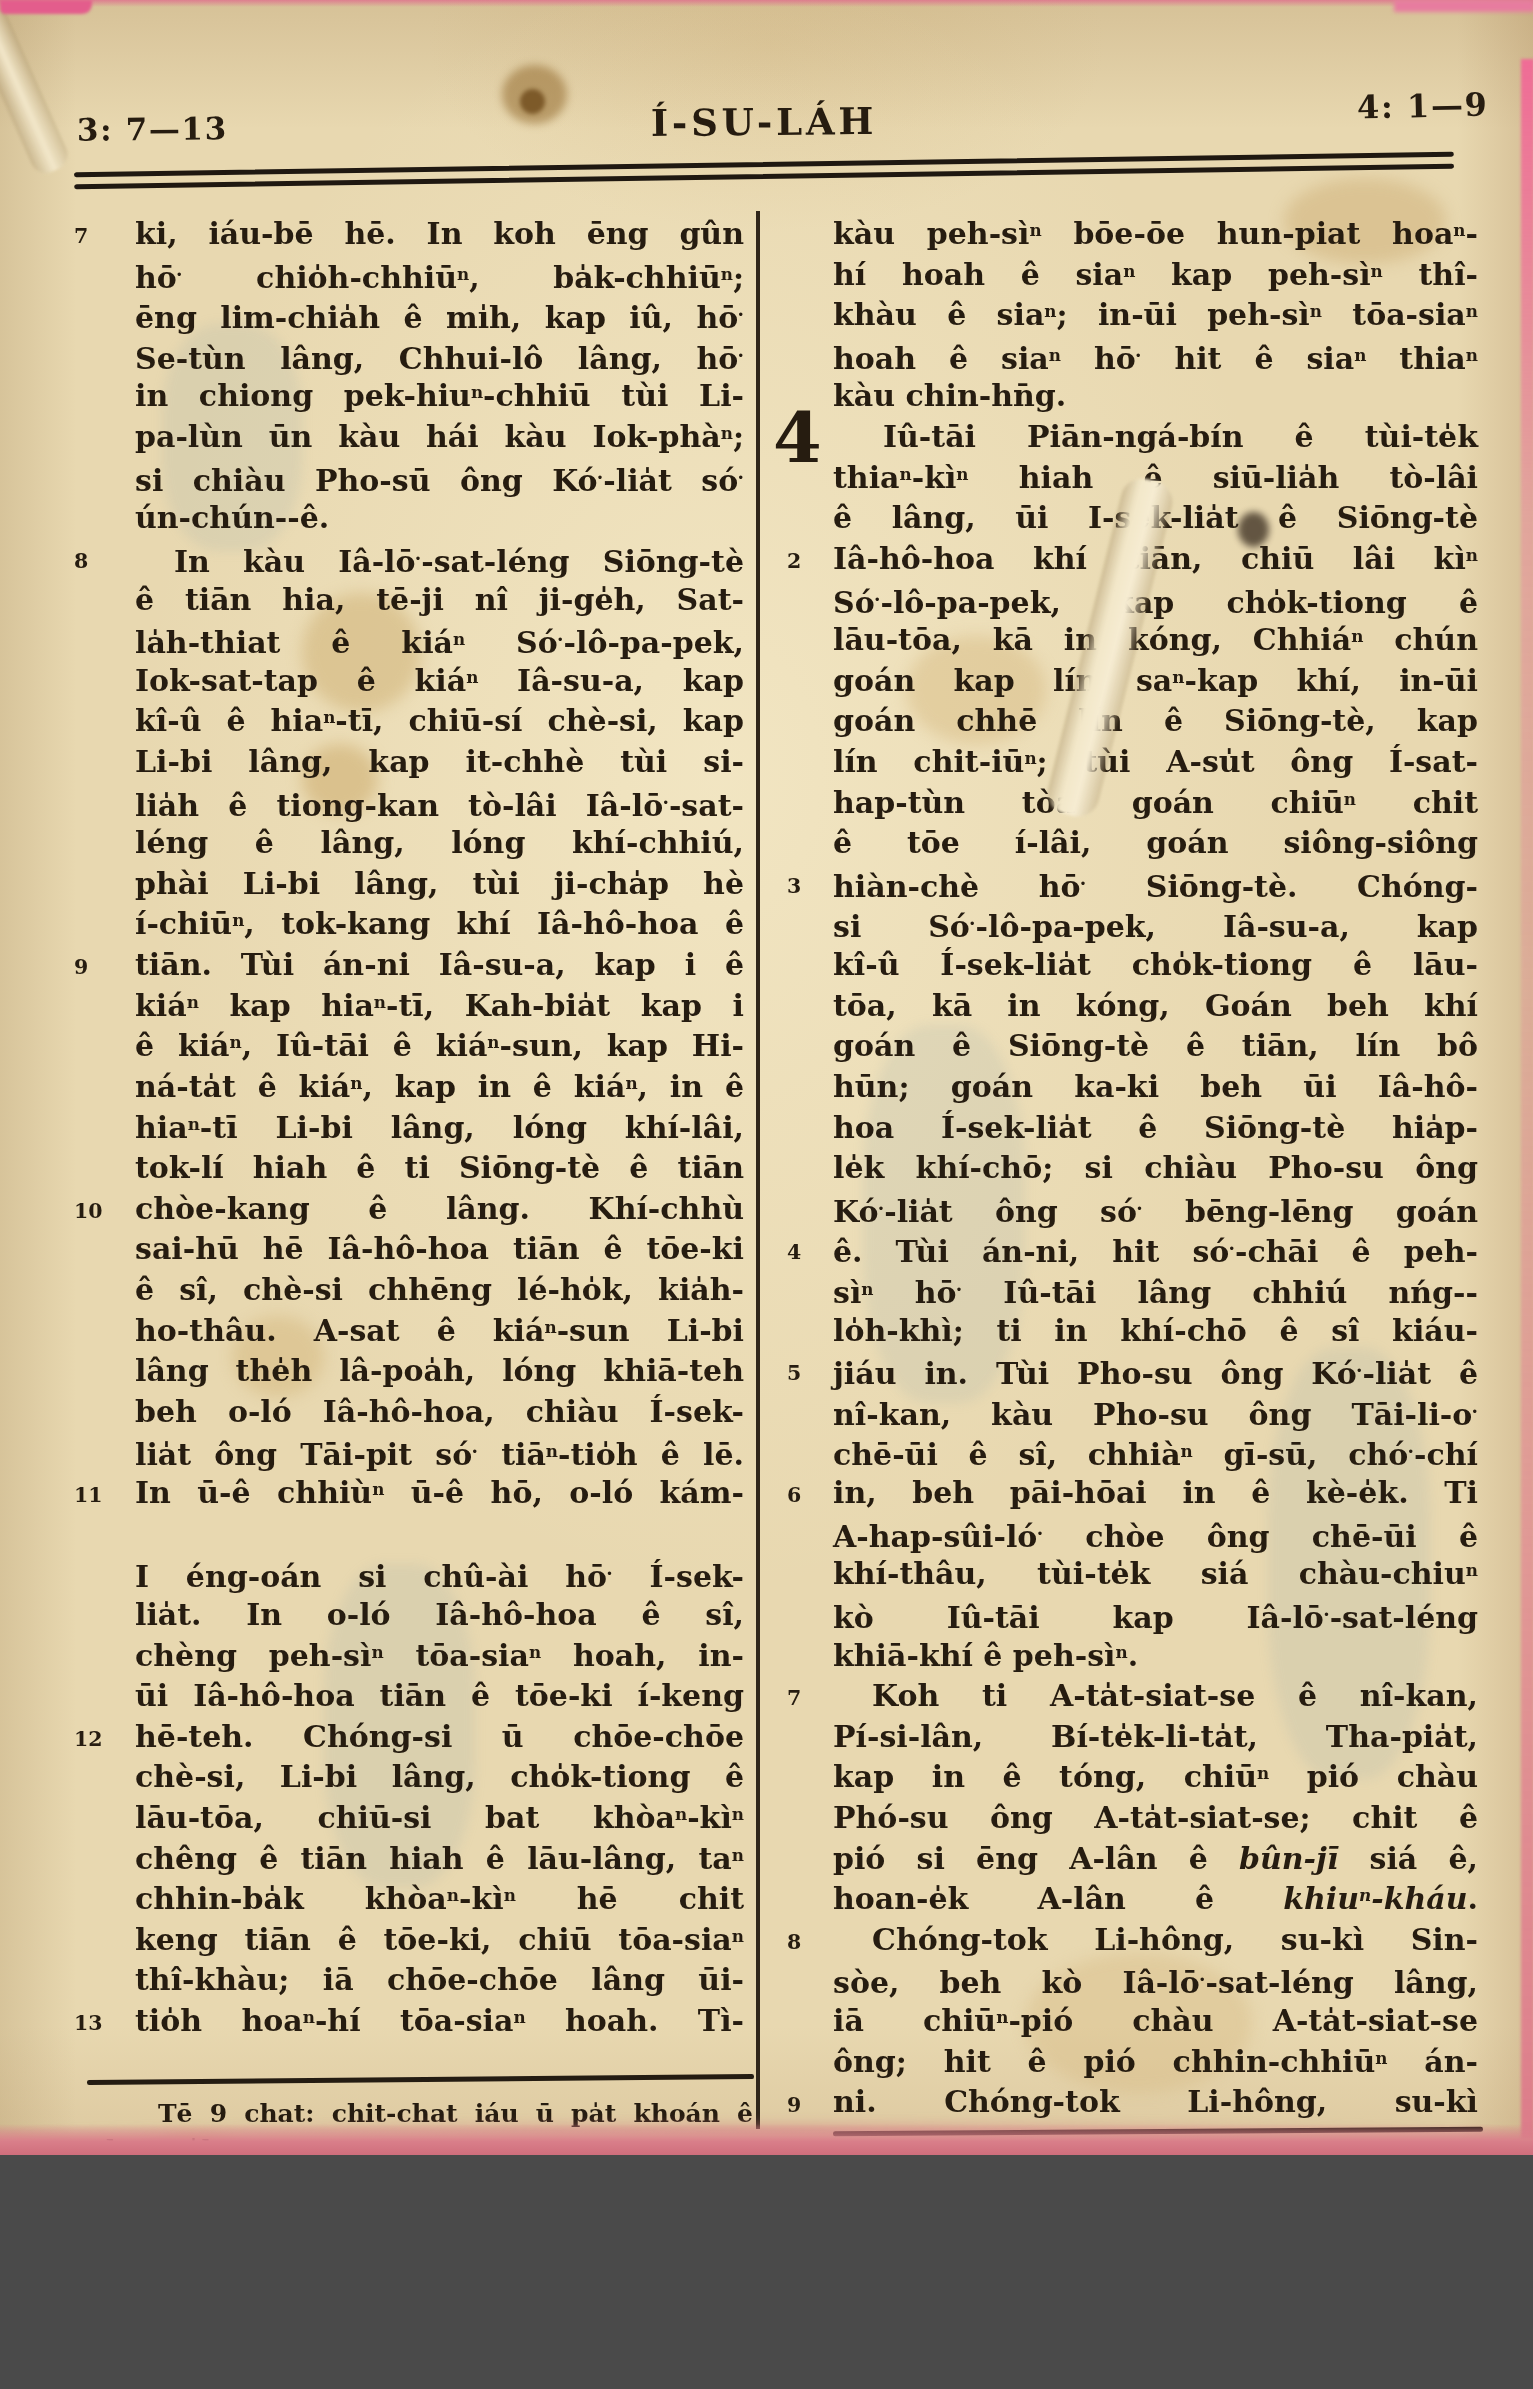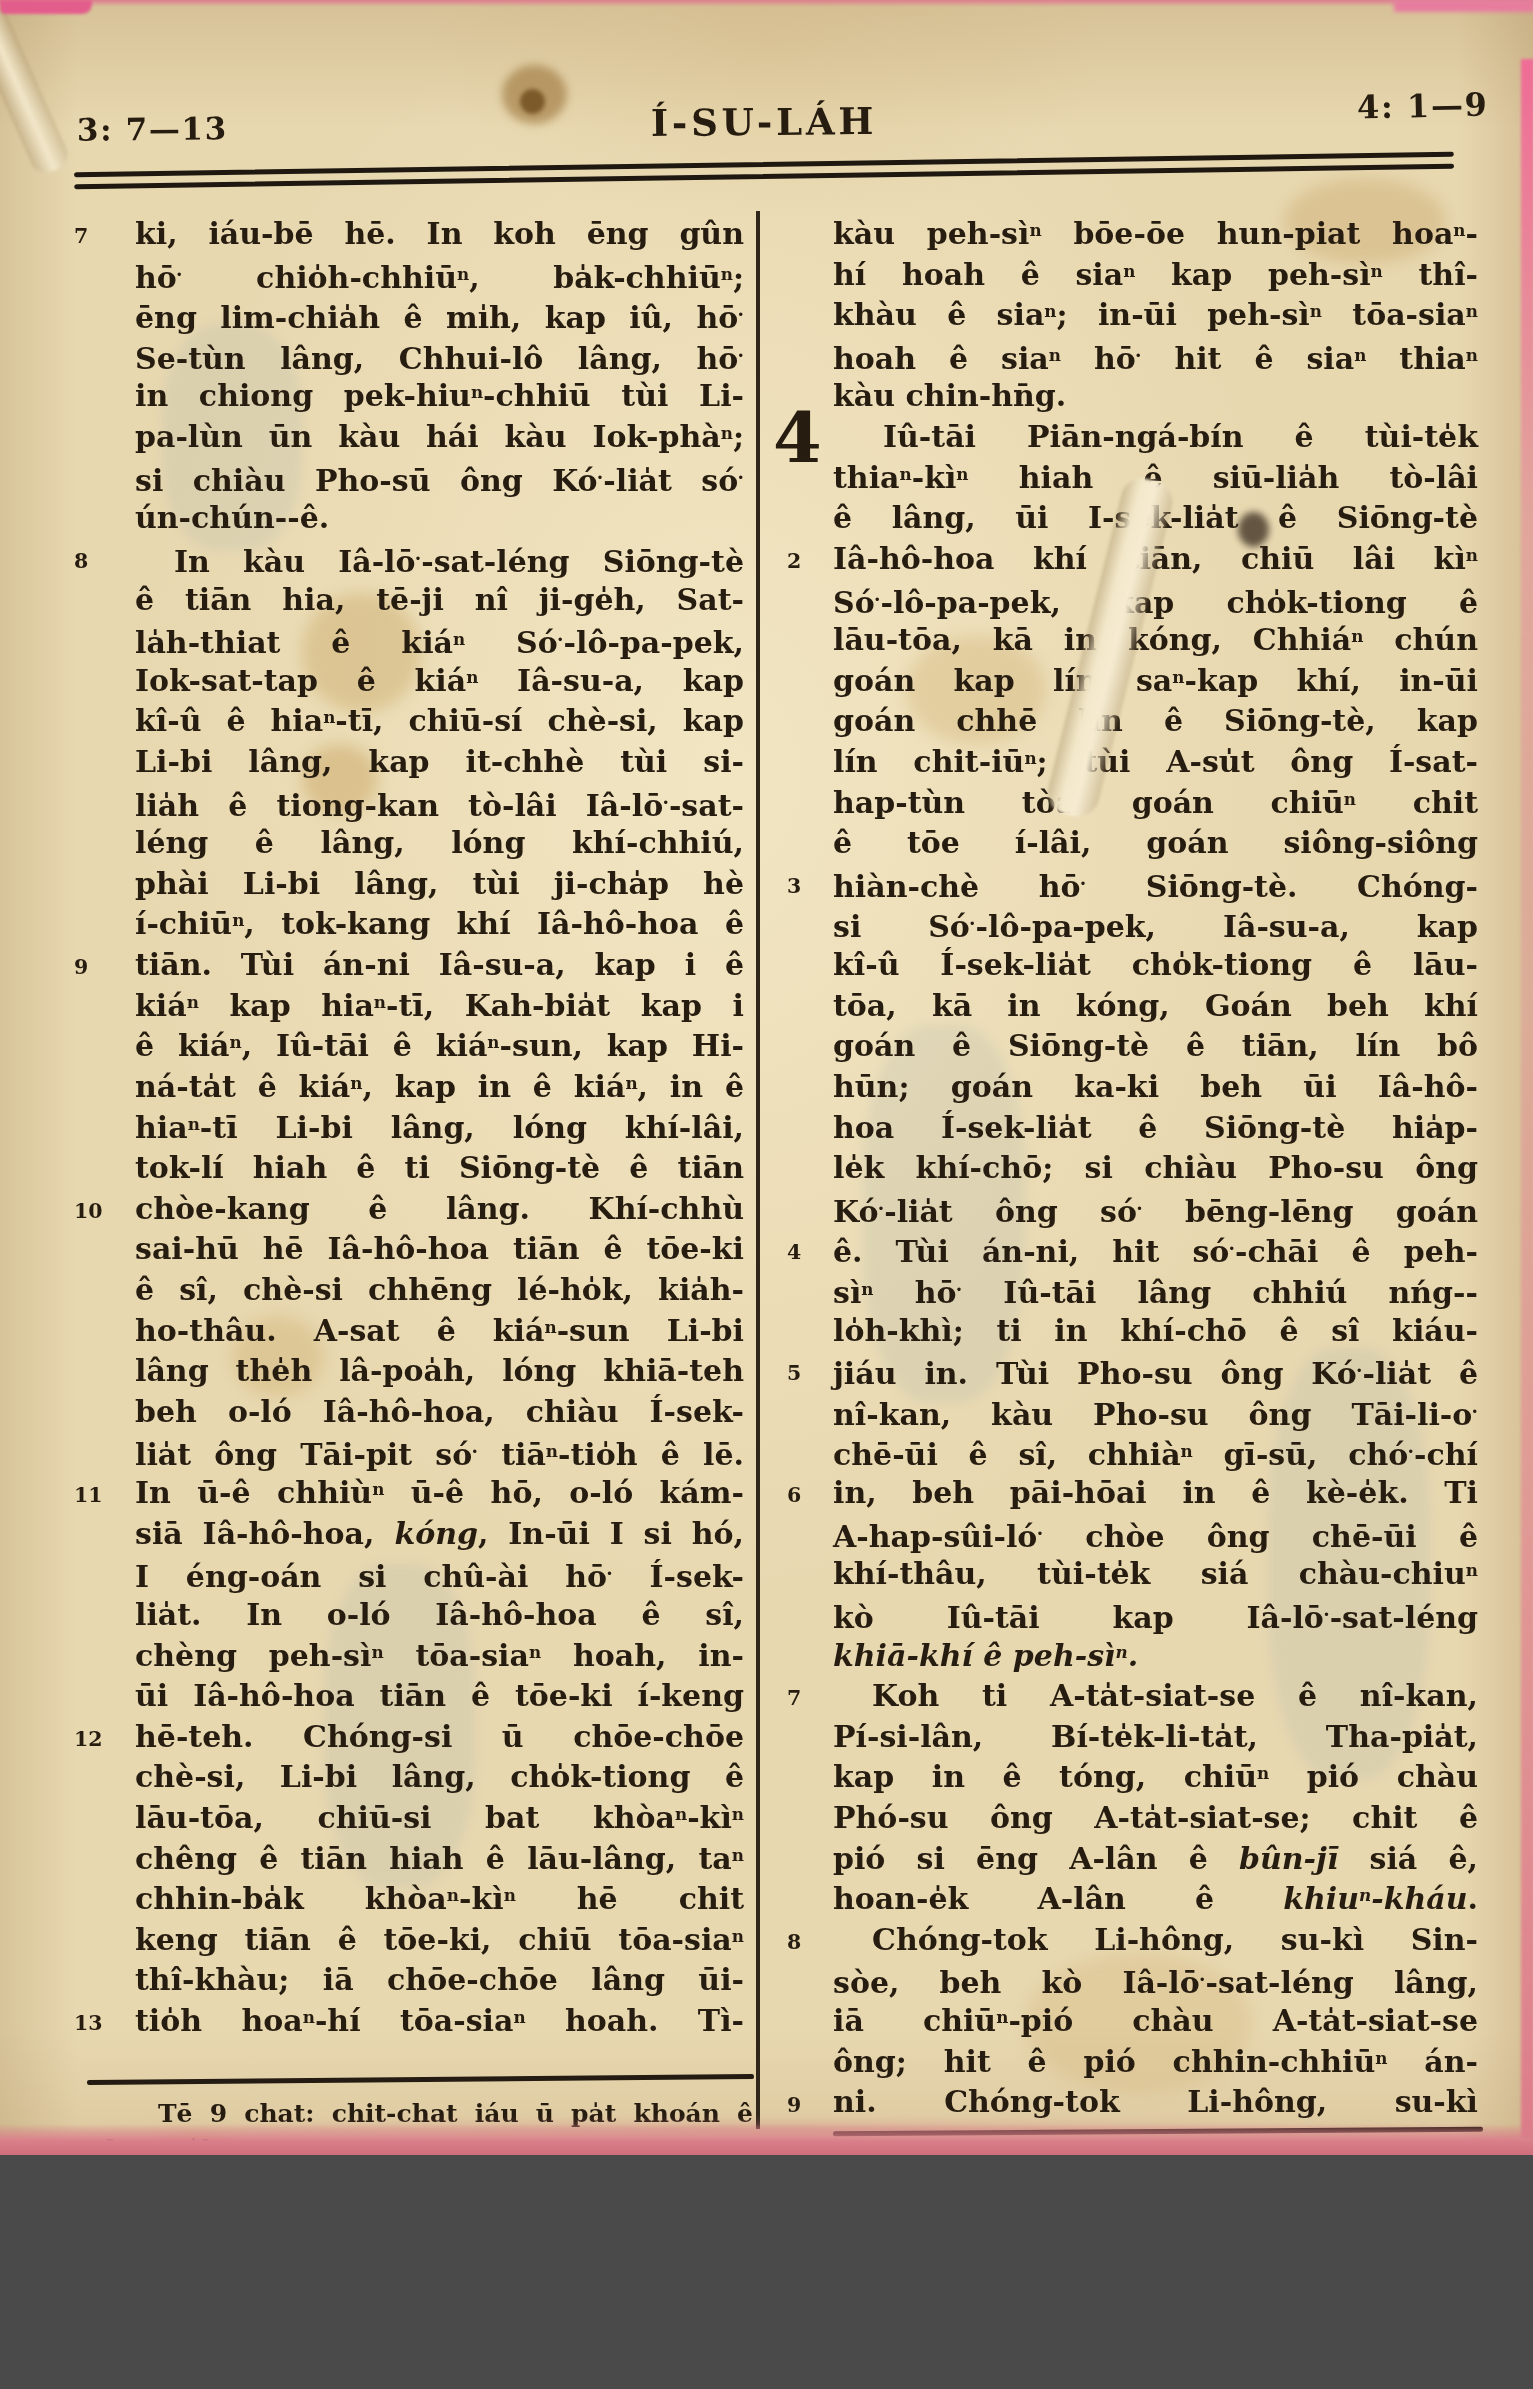--- a/index.html
+++ b/index.html
@@ -138,21 +138,20 @@
       <div class="line" style="top: 975px;">chòe-kang ê lâng.  Khí-chhù</div>
       <span class="vnum" style="top: 978px;">10</span>
       <div class="line" style="top: 1015px;">sai-hū hē Iâ-hô-hoa tiān ê tōe-ki</div>
       <div class="line" style="top: 1056px;">ê sî, chè-si chhēng lé-ho̍k, kia̍h-</div>
       <div class="line" style="top: 1097px;">ho-thâu.  A-sat ê kiá<sup class="sn">n</sup>-sun Li-bi</div>
       <div class="line" style="top: 1137px;">lâng the̍h lâ-poa̍h, lóng khiā-teh</div>
       <div class="line" style="top: 1178px;">beh o-ló Iâ-hô-hoa, chiàu Í-sek-</div>
       <div class="line" style="top: 1218px;">lia̍t ông Tāi-pit só<span class="od">·</span> tiā<sup class="sn">n</sup>-tio̍h ê lē.</div>
       <div class="line" style="top: 1259px;">In ū-ê chhiù<sup class="sn">n</sup> ū-ê hō, o-ló kám-</div>
       <span class="vnum" style="top: 1262px;">11</span>
-      <div class="line" style="top: 1300px;">siā Iâ-hô-hoa, <i>kóng</i>, In-ūi I si hó,</div>
       <div class="line" style="top: 1340px;">I éng-oán si chû-ài hō<span class="od">·</span> Í-sek-</div>
       <div class="line" style="top: 1381px;">lia̍t.  In o-ló Iâ-hô-hoa ê sî,</div>
       <div class="line" style="top: 1422px;">chèng peh-sì<sup class="sn">n</sup> tōa-sia<sup class="sn">n</sup> hoah, in-</div>
       <div class="line" style="top: 1462px;">ūi Iâ-hô-hoa tiān ê tōe-ki í-keng</div>
       <div class="line" style="top: 1503px;">hē-teh.  Chóng-si ū chōe-chōe</div>
       <span class="vnum" style="top: 1506px;">12</span>
       <div class="line" style="top: 1543px;">chè-si, Li-bi lâng, cho̍k-tiong ê</div>
       <div class="line" style="top: 1584px;">lāu-tōa, chiū-si bat khòa<sup class="sn">n</sup>-kì<sup class="sn">n</sup></div>
       <div class="line" style="top: 1625px;">chêng ê tiān hiah ê lāu-lâng, ta<sup class="sn">n</sup></div>
       <div class="line" style="top: 1665px;">chhin-ba̍k khòa<sup class="sn">n</sup>-kì<sup class="sn">n</sup> hē chit</div>
@@ -195,21 +194,21 @@
       <div class="line" style="top: 1097px;">lo̍h-khì; ti in khí-chō ê sî kiáu-</div>
       <div class="line" style="top: 1137px;">jiáu in.  Tùi Pho-su ông Kó<span class="od">·</span>-lia̍t ê</div>
       <span class="vnum" style="top: 1140px;">5</span>
       <div class="line" style="top: 1178px;">nî-kan, kàu Pho-su ông Tāi-li-o<span class="od">·</span></div>
       <div class="line" style="top: 1218px;">chē-ūi ê sî, chhià<sup class="sn">n</sup> gī-sū, chó<span class="od">·</span>-chí</div>
       <div class="line" style="top: 1259px;">in, beh pāi-hōai in ê kè-e̍k.  Ti</div>
       <span class="vnum" style="top: 1262px;">6</span>
       <div class="line" style="top: 1300px;">A-hap-sûi-ló<span class="od">·</span> chòe ông chē-ūi ê</div>
       <div class="line" style="top: 1340px;">khí-thâu, tùi-te̍k siá chàu-chiu<sup class="sn">n</sup></div>
       <div class="line" style="top: 1381px;">kò Iû-tāi kap Iâ-lō<span class="od">·</span>-sat-léng</div>
-      <div class="line nj" style="top: 1422px; font-style: italic;">khiā-khí ê peh-sì<sup class="sn">n</sup>.</div>
+      <div class="line nj" style="top: 1422px;">khiā-khí ê peh-sì<sup class="sn">n</sup>.</div>
       <div class="line ind1" style="top: 1462px;">Koh ti A-ta̍t-siat-se ê nî-kan,</div>
       <span class="vnum" style="top: 1465px;">7</span>
       <div class="line" style="top: 1503px;">Pí-si-lân, Bí-te̍k-li-ta̍t, Tha-pia̍t,</div>
       <div class="line" style="top: 1543px;">kap in ê tóng, chiū<sup class="sn">n</sup> pió chàu</div>
       <div class="line" style="top: 1584px;">Phó-su ông A-ta̍t-siat-se; chit ê</div>
       <div class="line" style="top: 1625px;">pió si ēng A-lân ê <i>bûn-jī</i> siá ê,</div>
       <div class="line" style="top: 1665px;">hoan-e̍k A-lân ê <i>khiu<sup class="sn">n</sup>-kháu</i>.</div>
       <div class="line ind1" style="top: 1706px;">Chóng-tok Li-hông, su-kì Sin-</div>
       <span class="vnum" style="top: 1709px;">8</span>
       <div class="line" style="top: 1746px;">sòe, beh kò Iâ-lō<span class="od">·</span>-sat-léng lâng,</div>

